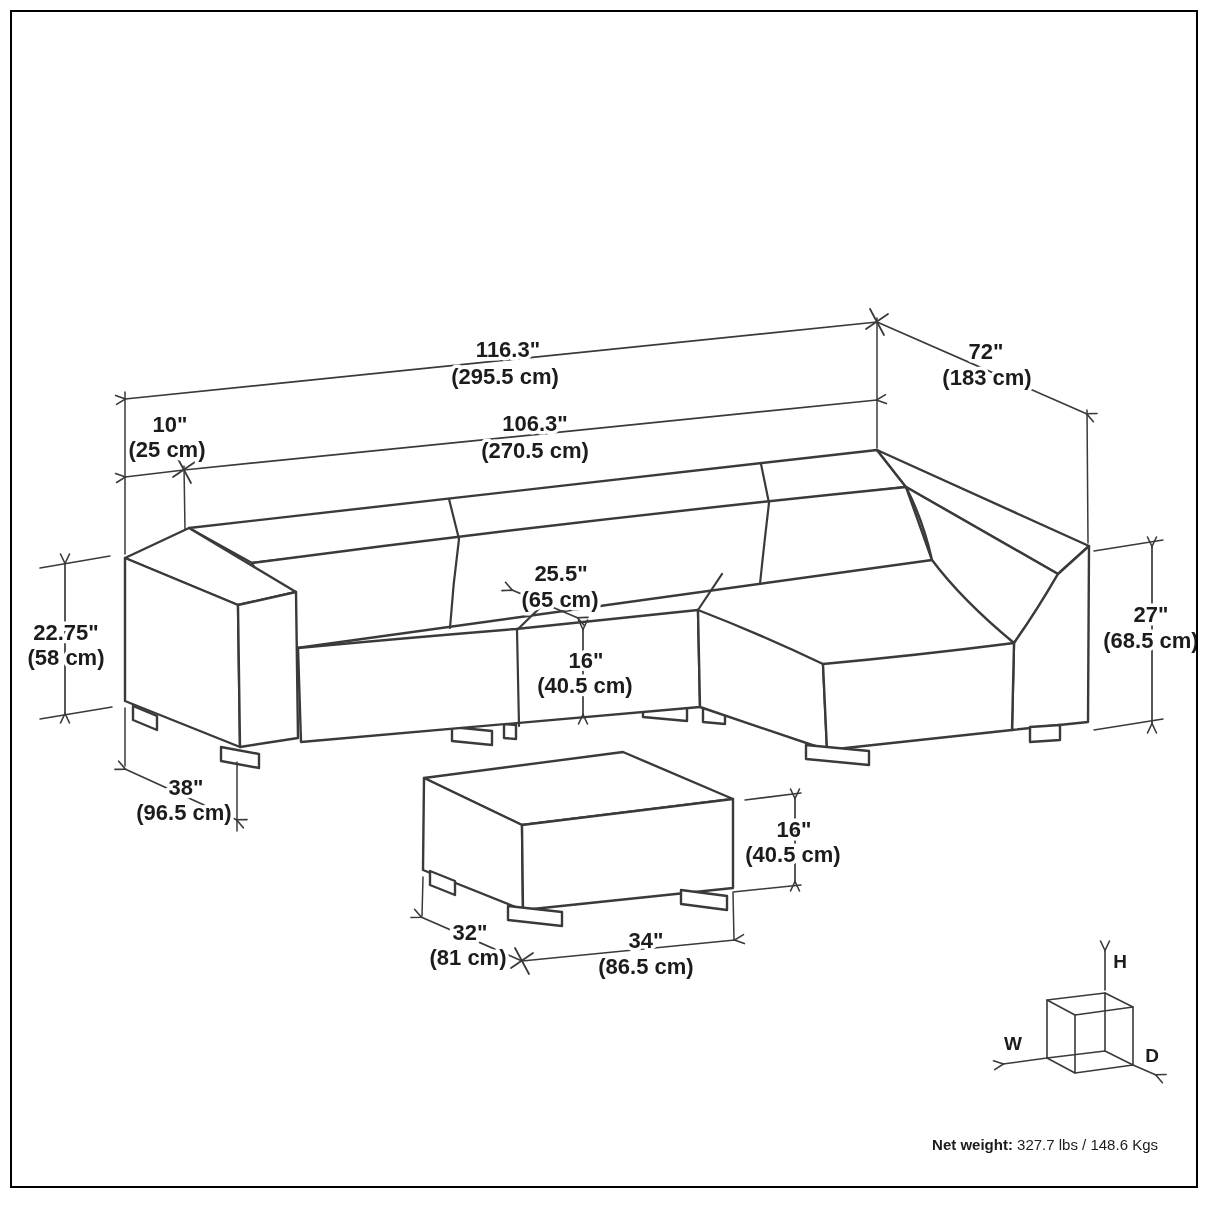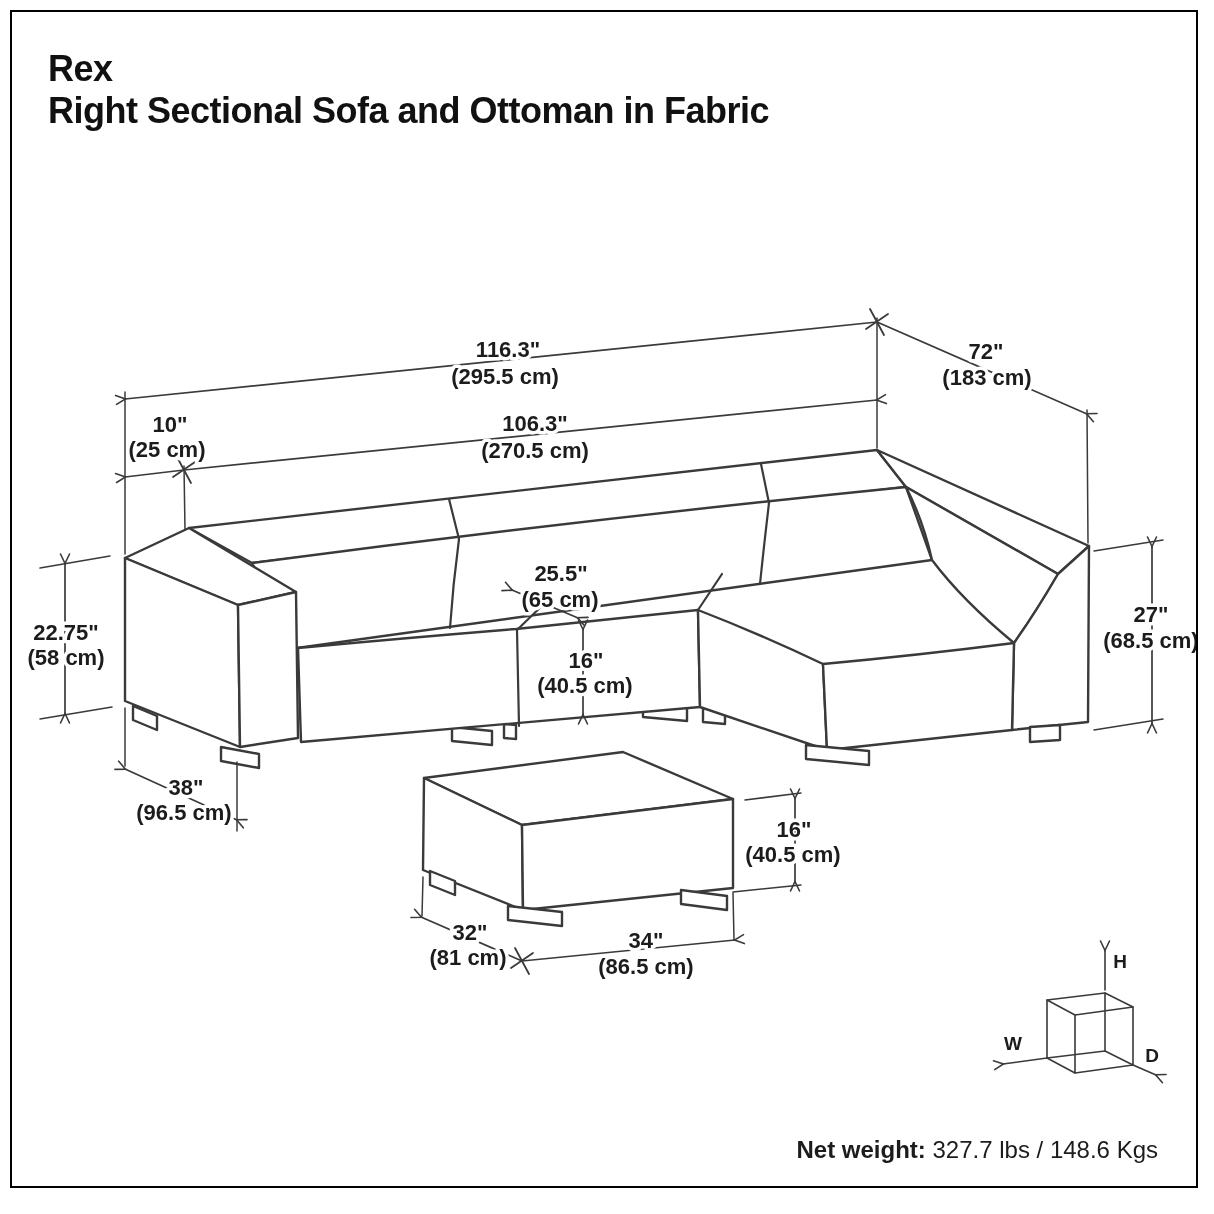--- a/index.html
+++ b/index.html
@@ -8,21 +8,21 @@
   .furn{fill:#ffffff;stroke:#3a3a3a;stroke-width:2.4;stroke-linejoin:round;stroke-linecap:round;}
   .seam{fill:none;stroke:#3a3a3a;stroke-width:2.2;stroke-linecap:round;}
   .dim{stroke:#3a3a3a;stroke-width:1.7;fill:none;stroke-linecap:round;}
   .ext{stroke:#3a3a3a;stroke-width:1.5;fill:none;stroke-linecap:round;}
   .xmark{stroke:#3a3a3a;stroke-width:1.8;fill:none;stroke-linecap:round;}
   .dimtext{font-family:"Liberation Sans",sans-serif;font-size:22px;font-weight:700;fill:#1c1c1c;
            text-anchor:middle;paint-order:stroke;stroke:#ffffff;stroke-width:7px;stroke-linejoin:round;}
   .cubeline{stroke:#3a3a3a;stroke-width:1.6;fill:none;stroke-linecap:round;stroke-linejoin:round;}
   .cubetext{font-family:"Liberation Sans",sans-serif;font-size:19px;font-weight:700;fill:#1c1c1c;text-anchor:middle;}
   #title-block{position:absolute;left:48px;top:48px;color:#111;font-weight:700;font-size:36px;line-height:1.18;letter-spacing:-0.5px;}
-  #net-weight{position:absolute;right:56px;top:1136px;font-size:24px;color:#1c1c1c;}
+  #net-weight{position:absolute;right:56px;top:1136px;font-size:15px;color:#1c1c1c;}
   #net-weight .nw-label{font-weight:700;}
   #net-weight .nw-value{font-weight:400;}
   #page-border{position:absolute;left:10px;top:10px;width:1188px;height:1178px;border:2.5px solid #000;box-sizing:border-box;}
 </style>
 </head>
 <body>
 
 <div id="stage">
 
   <svg id="diagram-svg" width="1214" height="1214" viewBox="0 0 1214 1214">
@@ -169,21 +169,17 @@
 
       <line class="cubeline" x1="1105" y1="990" x2="1105" y2="950" marker-end="url(#arr)"></line>
       <line class="cubeline" x1="1047" y1="1058" x2="1003" y2="1064" marker-end="url(#arr)"></line>
       <line class="cubeline" x1="1133" y1="1065" x2="1156" y2="1075" marker-end="url(#arr)"></line>
       <text class="cubetext" x="1120" y="968">H</text>
       <text class="cubetext" x="1013" y="1050">W</text>
       <text class="cubetext" x="1152" y="1062">D</text>
     </g>
   </svg>
 
-  <div id="title-block">
-    <div>Rex</div>
-    <div>Right Sectional Sofa and Ottoman in Fabric</div>
-  </div>
 
   <div id="net-weight"><span class="nw-label">Net weight:</span><span class="nw-value"> 327.7 lbs / 148.6 Kgs</span></div>
 
   <div id="page-border"></div>
 </div>
 
 </body></html>

